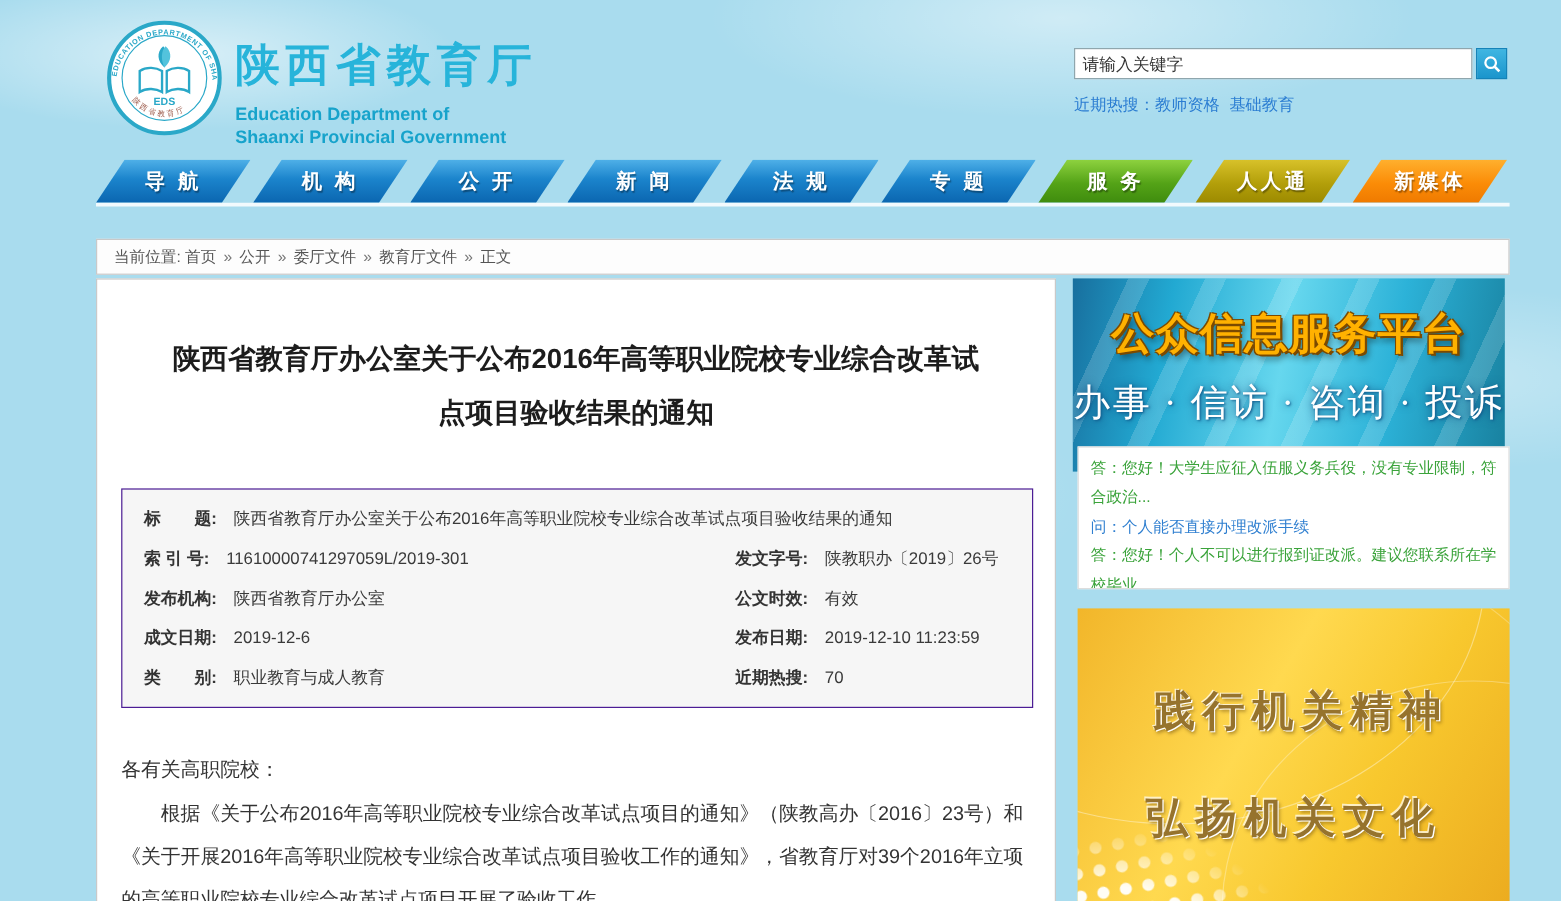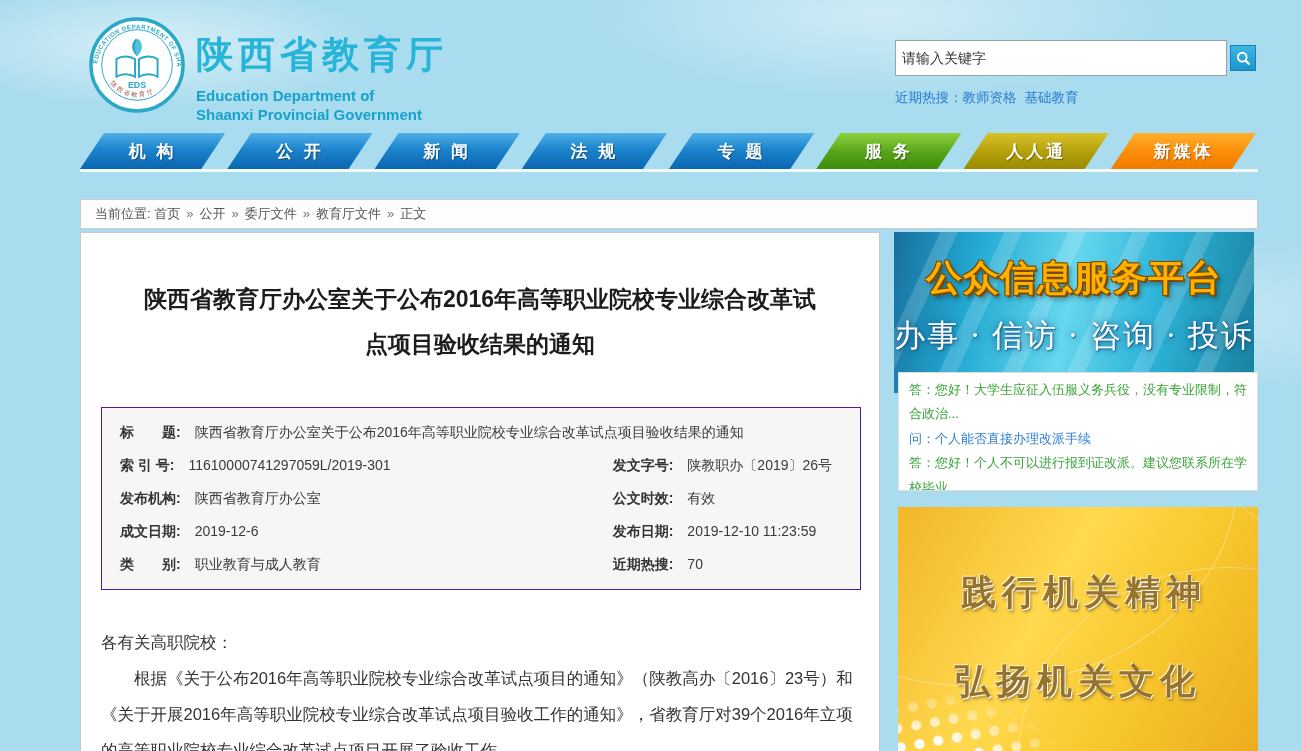--- a/index.html
+++ b/index.html
@@ -18,21 +18,21 @@
   .abs { position:absolute; }
 
   
   .logo { left:88px; top:16px; width:98px; height:98px; }
   .site-title { left:196px; top:30px; }
   .site-title .cn { font-size:37px; font-weight:bold; color:#27b4da; letter-spacing:5px; }
   .site-title .en { margin-top:6px; font-size:15px; font-weight:bold; color:#17a3cb; line-height:19px; }
 
   .search-area { left:895px; top:40px; width:364px; }
   .search-row { display:flex; align-items:center; }
-  .search-input { width:332px; height:36px; border:1px solid #8fa6ad; padding:0 6px; font-size:14px; color:#222; background:#fff; outline:none; }
+  .search-input { width:332px; height:26px; border:1px solid #8fa6ad; padding:0 6px; font-size:14px; color:#222; background:#fff; outline:none; }
   .search-input::placeholder { color:#333; opacity:1; }
   .search-btn { width:26px; height:26px; margin-left:3px; background:linear-gradient(180deg,#3fb6e2,#1b95cc); border:1px solid #1583b8; display:flex; align-items:center; justify-content:center; cursor:pointer; }
   .hot-search { margin-top:13px; font-size:13.5px; color:#2b7dd2; }
   .hot-search a { color:#2b7dd2; text-decoration:none; margin-right:8px; }
 
   
   .nav { left:80px; top:133px; width:1178px; height:39px; display:flex; border-bottom:3px solid rgba(255,255,255,.85); }
   .tab {
     flex:1; margin-right:2px; display:flex; align-items:center; justify-content:center;
     color:#fff; font-size:17px; font-weight:bold; letter-spacing:3px;
@@ -138,20 +138,21 @@
         <line x1="12.5" y1="12.5" x2="17" y2="17" stroke="#fff" stroke-width="2.6"></line>
       </svg>
     </button>
   </div>
   <div class="hot-search">
     <span>近期热搜：</span><a href="#">教师资格</a><a href="#">基础教育</a>
   </div>
 </div>
 
 <nav class="abs nav" id="nav">
+    <a class="tab blue" href="#">导 航</a>
     <a class="tab blue" href="#">机 构</a>
     <a class="tab blue" href="#">公 开</a>
     <a class="tab blue" href="#">新 闻</a>
     <a class="tab blue" href="#">法 规</a>
     <a class="tab blue" href="#">专 题</a>
     <a class="tab green" href="#">服 务</a>
     <a class="tab gold" href="#">人人通</a>
     <a class="tab orange" href="#">新媒体</a>
   </nav>
 

